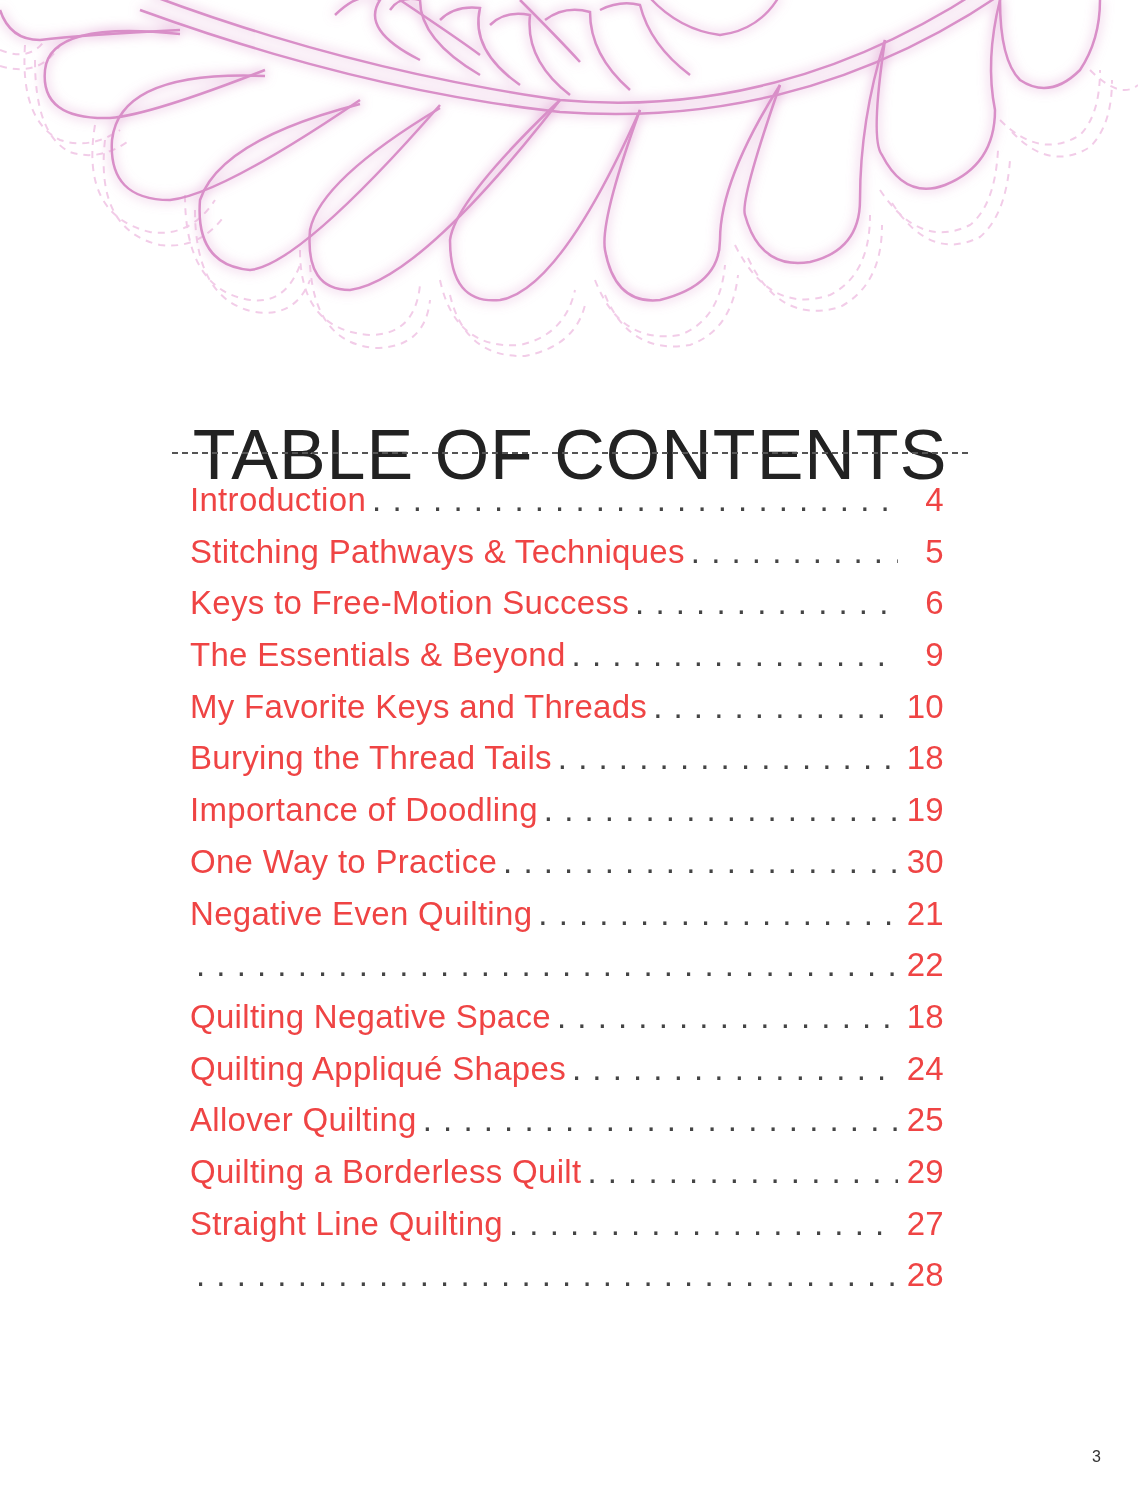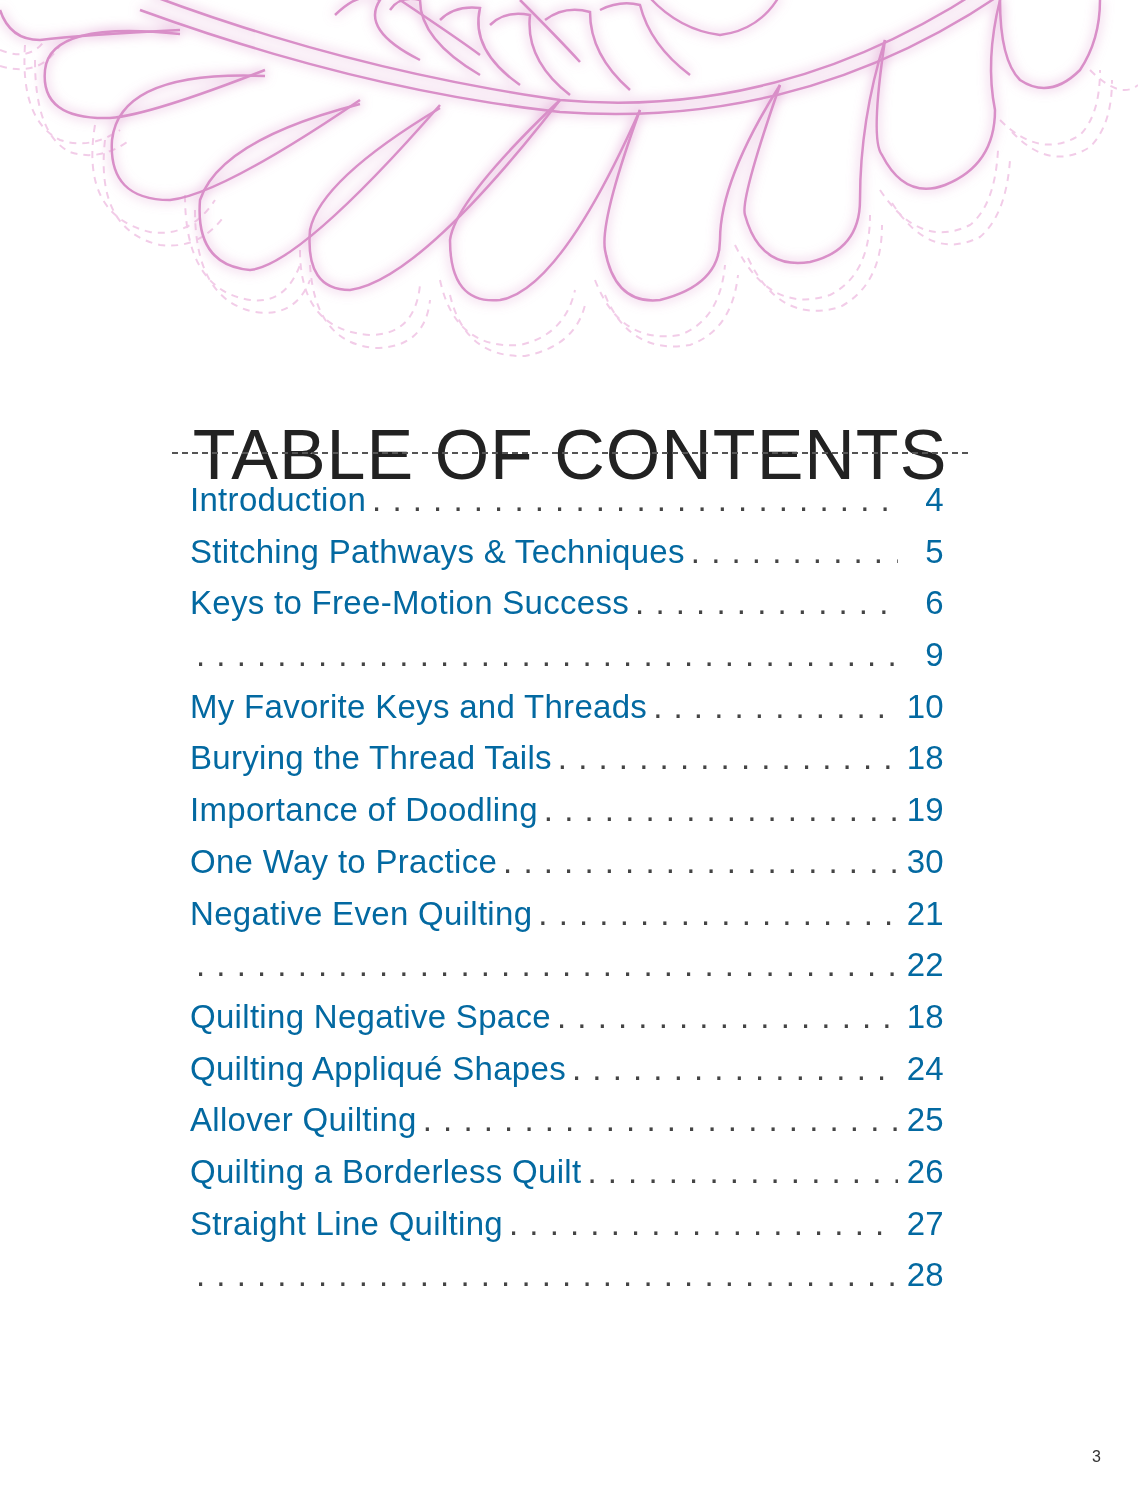--- a/index.html
+++ b/index.html
@@ -18,21 +18,21 @@
     .title-rule {
       position: absolute; left: 172px; top: 452px; width: 796px; height: 0;
       border-top: 2px dashed #555;
     }
     .toc-list {
       position: absolute; left: 190px; top: 474px; width: 754px;
       list-style: none; margin: 0; padding: 0;
     }
     .toc-row {
       display: flex; align-items: baseline; height: 51.7px;
-      font-size: 33px; line-height: 51.7px; color: #0369a1; letter-spacing: 0.3px;
+      font-size: 33px; line-height: 51.7px; color: #ef4444; letter-spacing: 0.3px;
       cursor: pointer;
     }
     .toc-label { white-space: nowrap; }
     .toc-leader {
       flex: 1; overflow: hidden; white-space: nowrap; margin: 0 6px;
       color: #444; letter-spacing: 6px;
     }
     .toc-leader::before {
       content: ". . . . . . . . . . . . . . . . . . . . . . . . . . . . . . . . . . . . . . . . . . . . . . . . . . . . . . . .";
       letter-spacing: 1px;
@@ -120,20 +120,21 @@
       <span class="toc-label">Stitching Pathways &amp; Techniques</span>
       <span class="toc-leader"></span>
       <span class="toc-page">5</span>
     </li>
   <li class="toc-row">
       <span class="toc-label">Keys to Free-Motion Success</span>
       <span class="toc-leader"></span>
       <span class="toc-page">6</span>
     </li>
   <li class="toc-row">
+      <span class="toc-label">The Essentials &amp; Beyond</span>
       <span class="toc-leader"></span>
       <span class="toc-page">9</span>
     </li>
   <li class="toc-row">
       <span class="toc-label">My Favorite Keys and Threads</span>
       <span class="toc-leader"></span>
       <span class="toc-page">10</span>
     </li>
   <li class="toc-row">
       <span class="toc-label">Burying the Thread Tails</span>
@@ -170,21 +171,21 @@
       <span class="toc-page">24</span>
     </li>
   <li class="toc-row">
       <span class="toc-label">Allover Quilting</span>
       <span class="toc-leader"></span>
       <span class="toc-page">25</span>
     </li>
   <li class="toc-row">
       <span class="toc-label">Quilting a Borderless Quilt</span>
       <span class="toc-leader"></span>
-      <span class="toc-page">26</span>
+      <span class="toc-page">29</span>
     </li>
   <li class="toc-row">
       <span class="toc-label">Straight Line Quilting</span>
       <span class="toc-leader"></span>
       <span class="toc-page">27</span>
     </li>
   <li class="toc-row">
       <span class="toc-leader"></span>
       <span class="toc-page">28</span>
     </li>

